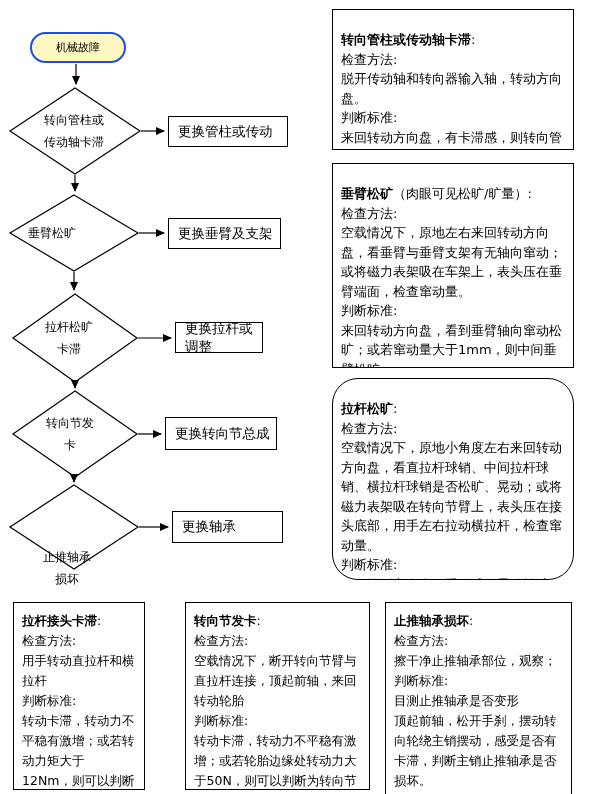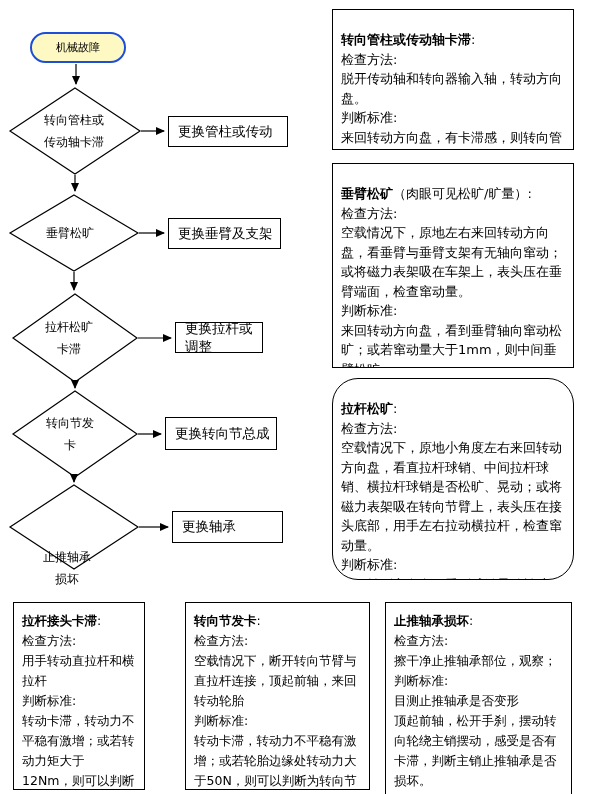--- a/index.html
+++ b/index.html
@@ -57,21 +57,21 @@
   </svg>
 
   <div class="terminator" style="left:30px;top:32px;width:96px;height:31px;">
     <span>机械故障</span>
   </div>
 
   <div class="diamond-label" style="left:44px;top:109px;">
     <span>转向管柱或</span>
     <span>传动轴卡滞</span>
   </div>
-  <div class="diamond-label" style="left:46px;top:222px;">
+  <div class="diamond-label" style="left:28px;top:222px;">
     <span>垂臂松旷</span>
     <span></span>
   </div>
   <div class="diamond-label" style="left:45px;top:316px;">
     <span>拉杆松旷</span>
     <span>卡滞</span>
   </div>
   <div class="diamond-label" style="left:46px;top:412px;">
     <span>转向节发</span>
     <span>卡</span>

